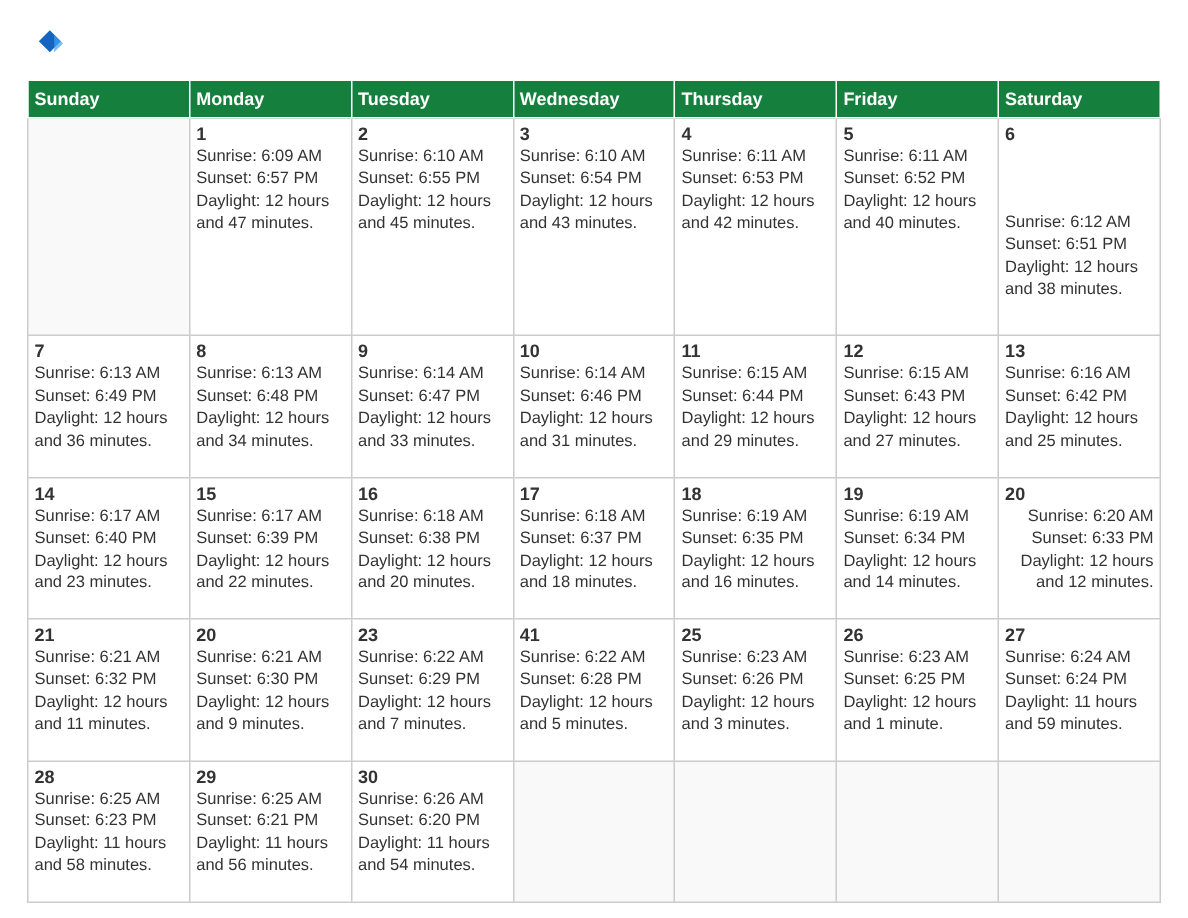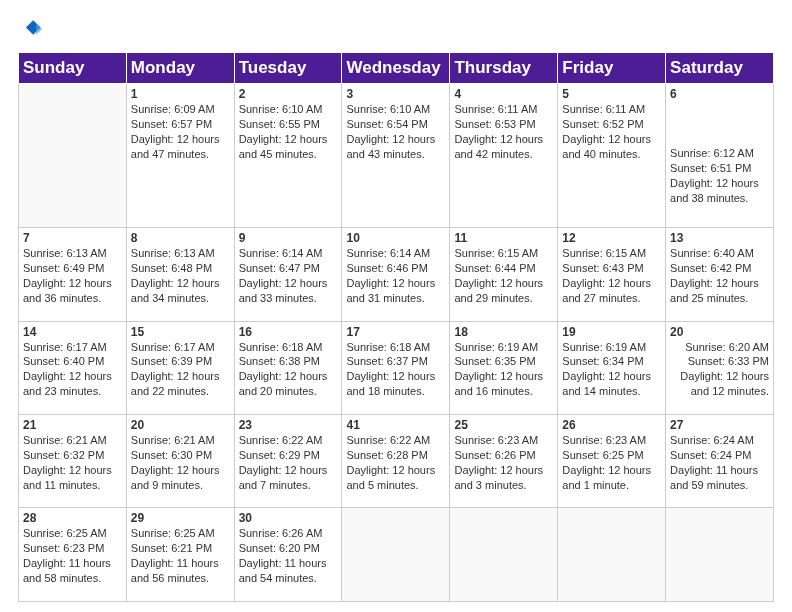--- a/index.html
+++ b/index.html
@@ -52,23 +52,23 @@
     .subtitle {
       font-size: 14px;
       color: #555;
     }
     .calendar {
       width: 100%;
       border-collapse: collapse;
       flex: 1;
     }
     .calendar th {
-      background: #4c1d95;
+      background: #15803d;
       color: #fff;
-      font-size: 17px;
+      font-size: 12px;
       font-weight: bold;
       padding: 5px 4px;
       text-align: left;
       border: 1px solid #fff;
     }
     .calendar td {
       vertical-align: top;
       border: 1px solid #ccc;
       padding: 3px 4px;
       width: 108px;
@@ -213,21 +213,21 @@
           </td>
           <td>
             <span class="day-num">12</span>
             <div class="day-info" style="white-space: pre-line;">Sunrise: 6:15 AM
 Sunset: 6:43 PM
 Daylight: 12 hours
 and 27 minutes.</div>
           </td>
           <td>
             <span class="day-num">13</span>
-            <div class="day-info" style="white-space: pre-line;">Sunrise: 6:40 AM
+            <div class="day-info" style="white-space: pre-line;">Sunrise: 6:16 AM
 Sunset: 6:42 PM
 Daylight: 12 hours
 and 25 minutes.</div>
           </td>
         </tr>
         <tr>
           <td>
             <span class="day-num">14</span>
             <div class="day-info" style="white-space: pre-line;">Sunrise: 6:17 AM
 Sunset: 6:40 PM

